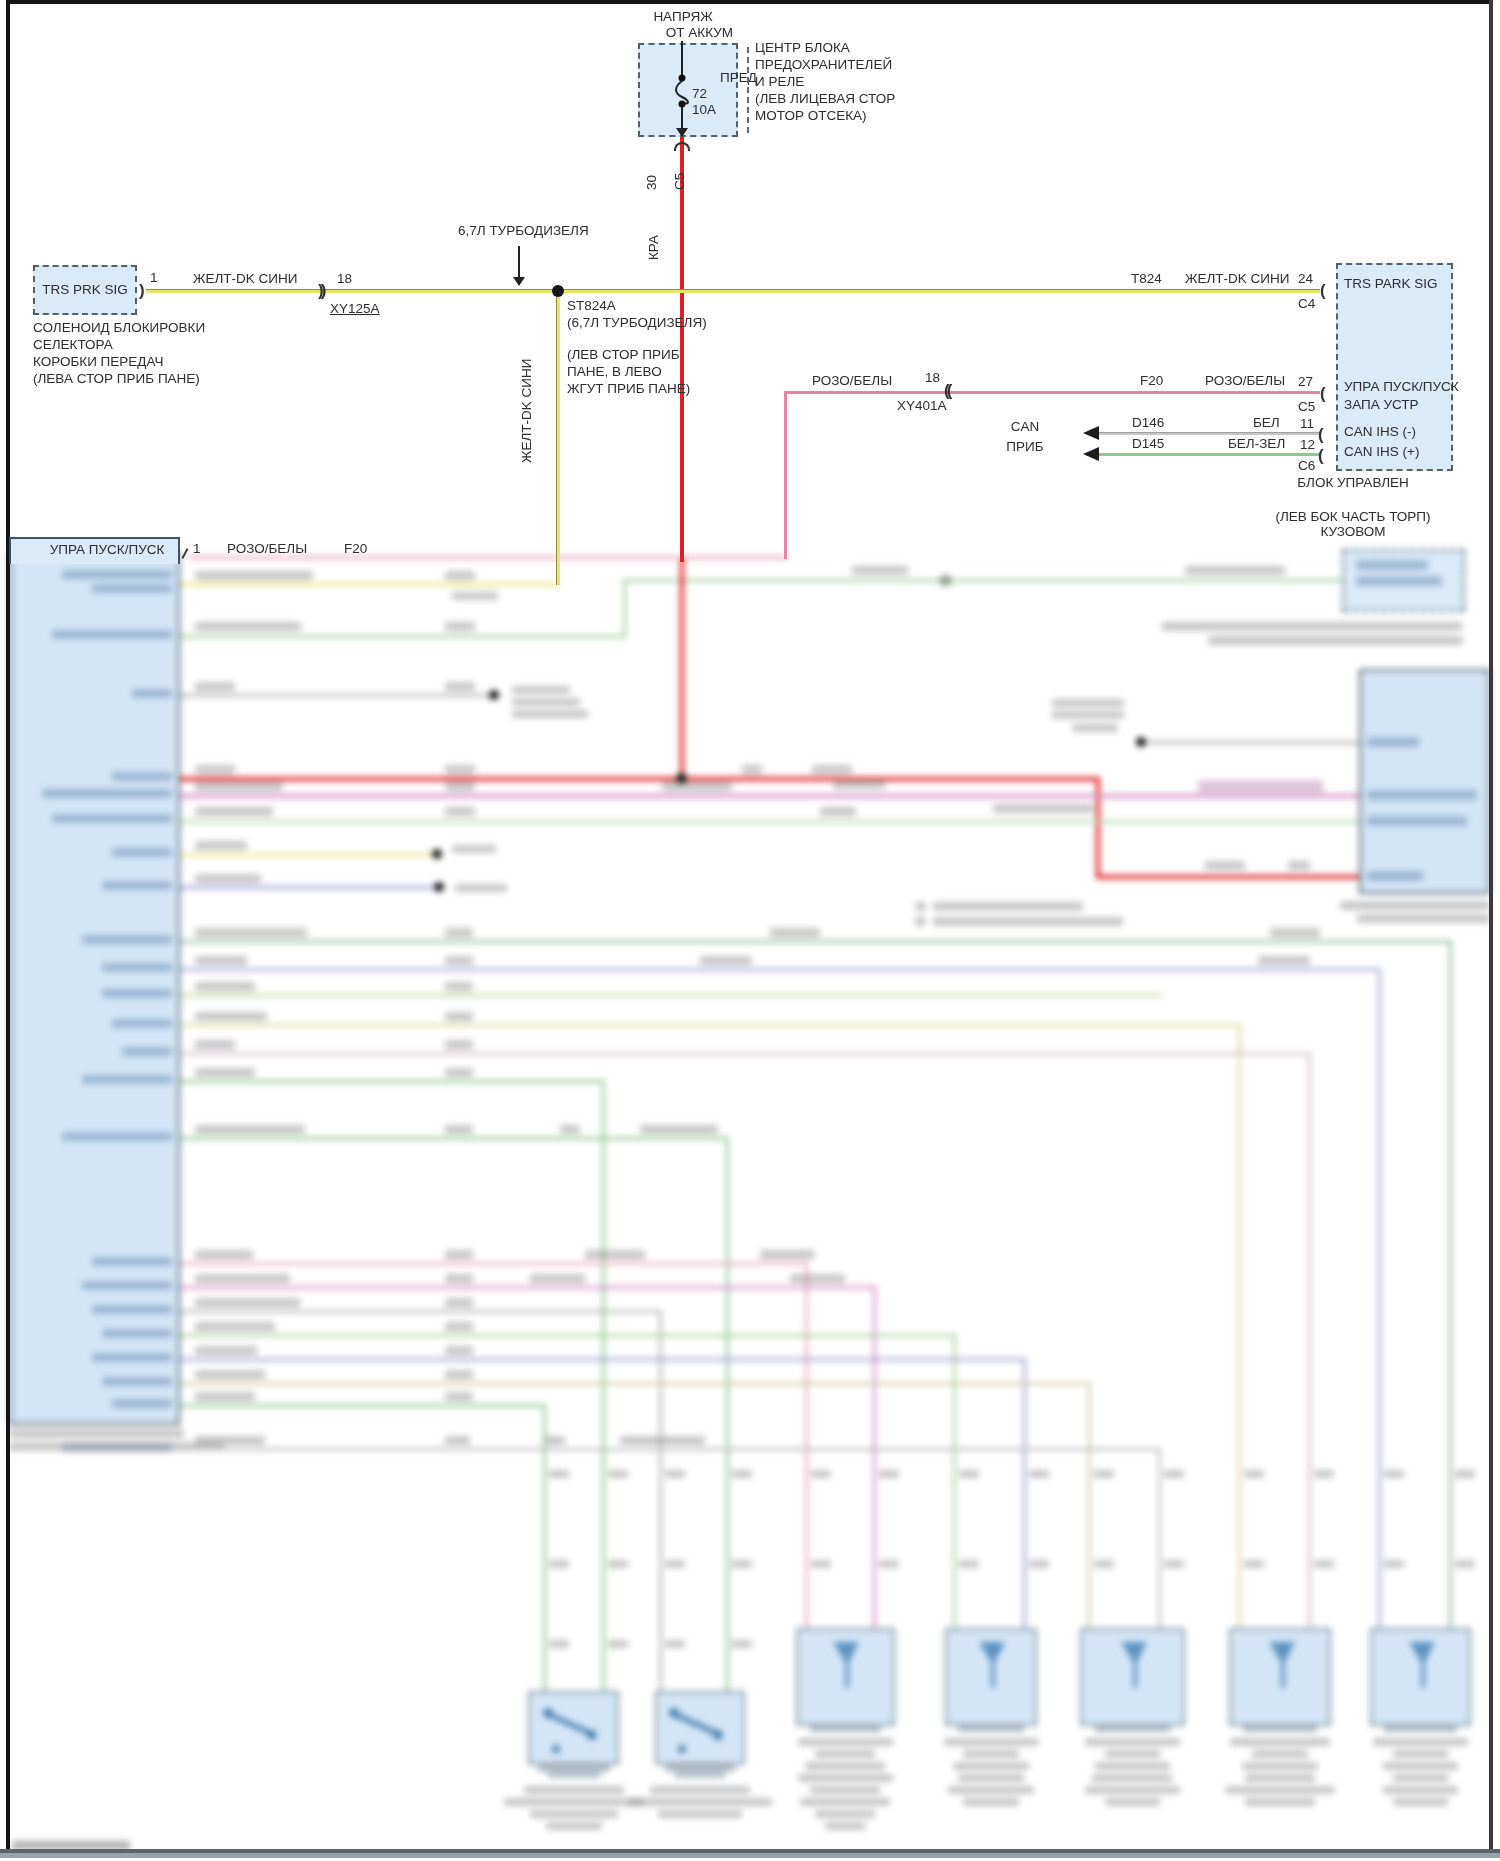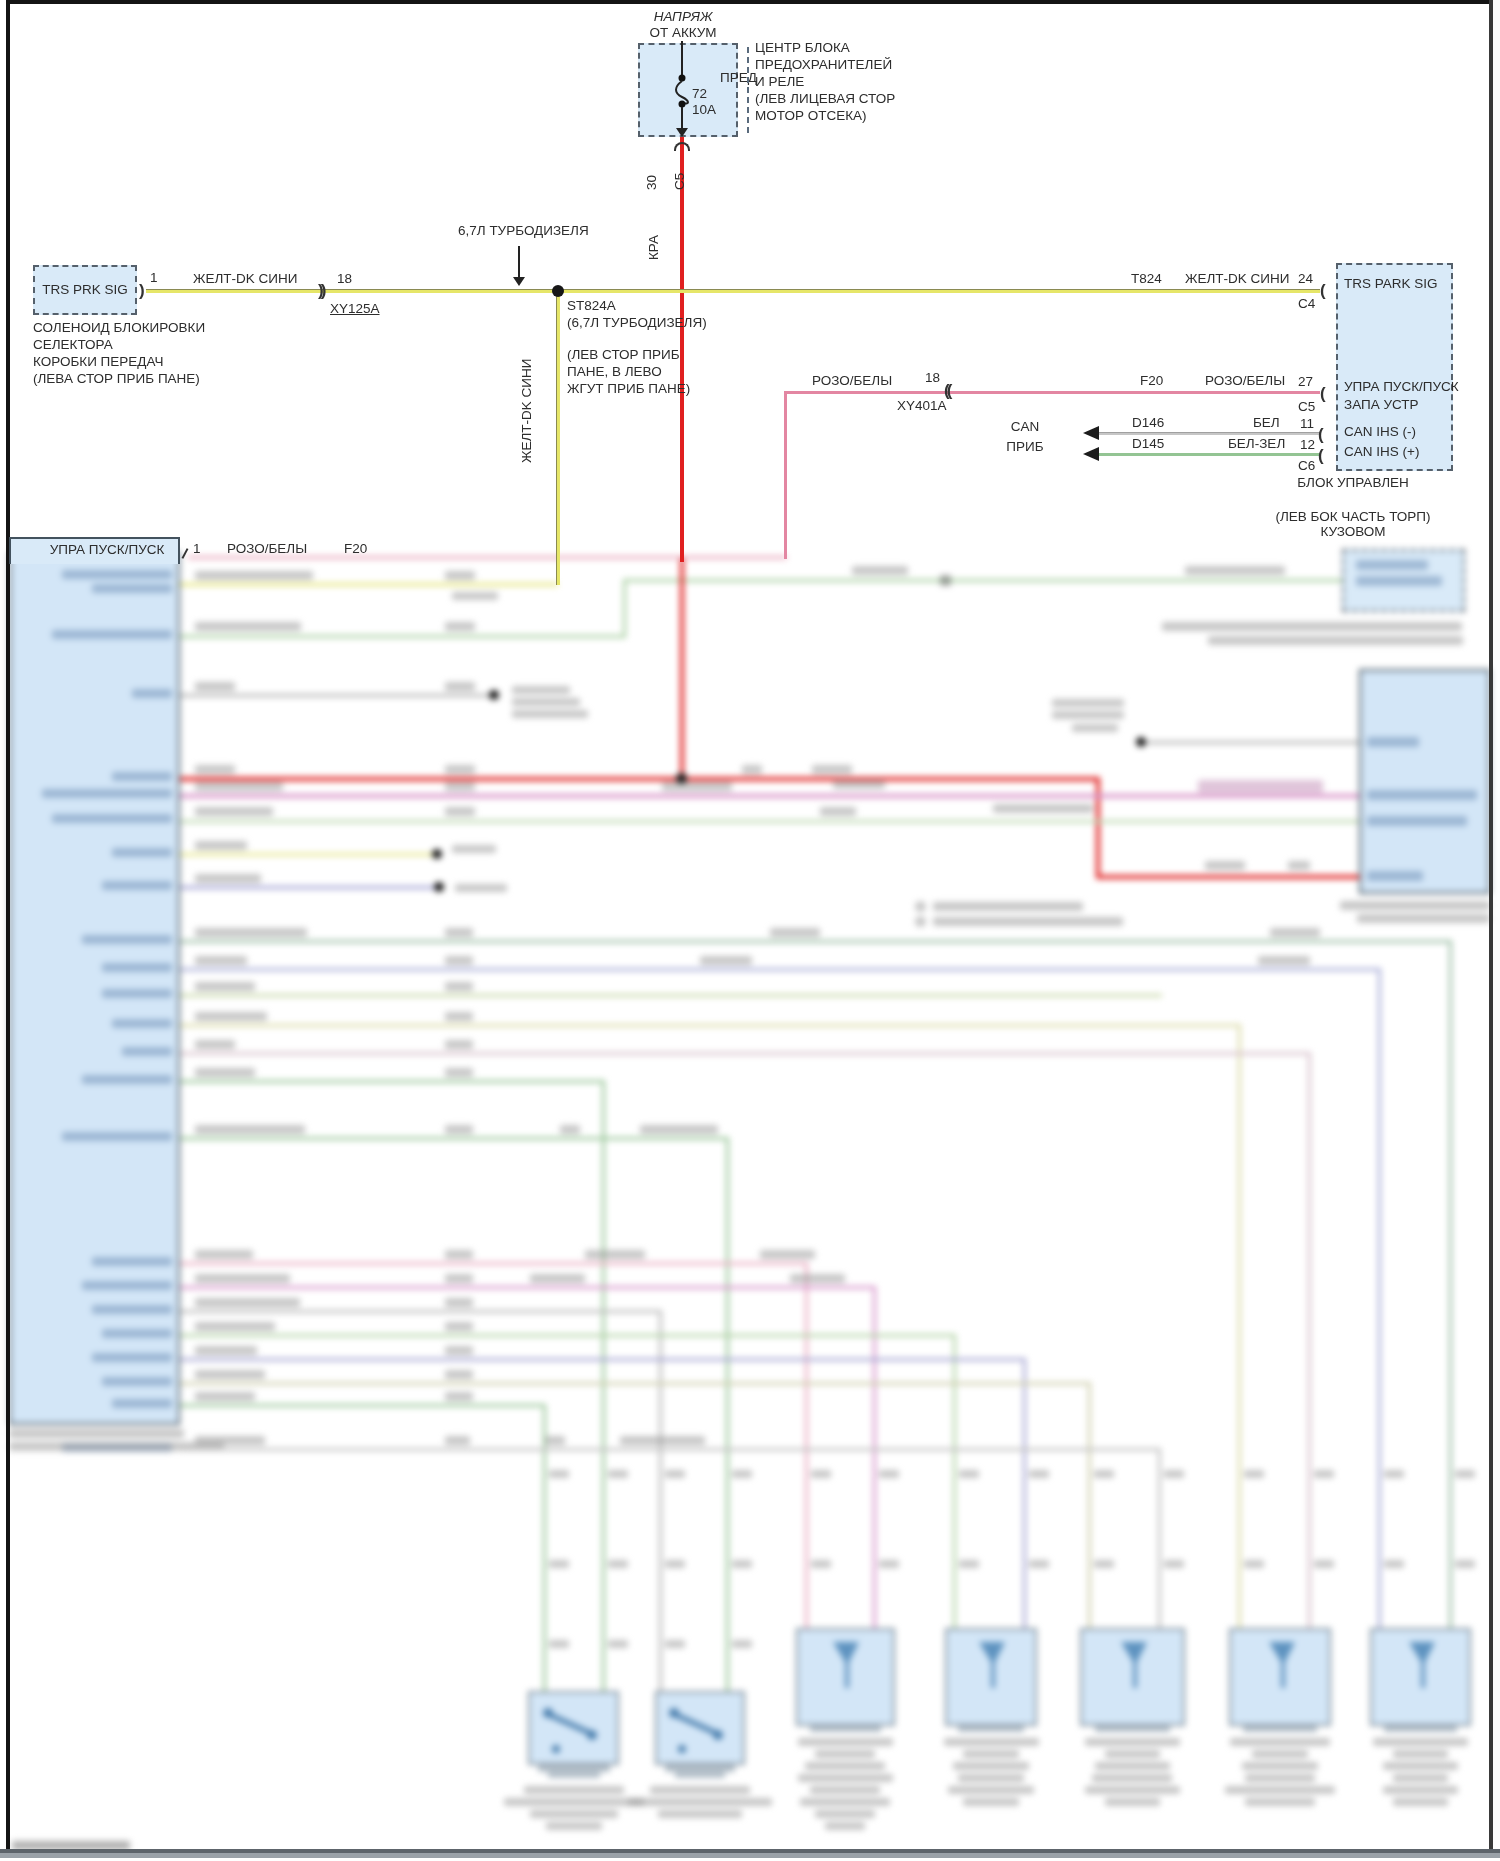--- a/index.html
+++ b/index.html
@@ -361,22 +361,22 @@
   </div>
 
   <div class="sharp">
 
     <div class="abs" style="left:6px;top:0;width:1487px;height:4px;background:#141414;"></div>
     <div class="abs" style="left:6px;top:0;width:4px;height:1855px;background:#141414;"></div>
     <div class="abs" style="left:1489px;top:0;width:4px;height:1855px;background:#3a3a3a;"></div>
     <div class="abs" style="left:0px;top:1849px;width:1500px;height:4px;background:#5d646b;"></div>
     <div class="abs" style="left:0px;top:1853px;width:1500px;height:5px;background:#9aa1a8;"></div>
 
-    <div class="lbl" style="left:633px;top:9px;width:100px;text-align:center;font-style:italic;">НАПРЯЖ</div>
-    <div class="lbl" style="left:633px;top:25px;width:100px;text-align:center;">ОТ АККУМ</div>
+    <div class="lbl" style="left:633px;top:9px;width:100px;text-align:center;">НАПРЯЖ</div>
+    <div class="lbl" style="left:633px;top:25px;width:100px;text-align:right;">ОТ АККУМ</div>
 
     <div class="boxd" style="left:638px;top:43px;width:100px;height:94px;"></div>
     <svg class="abs" style="left:668px;top:41px;" width="30" height="92" viewBox="0 0 30 92">
       <line x1="14" y1="0" x2="14" y2="34" stroke="#222" stroke-width="2"></line>
       <circle cx="14" cy="37" r="3.5" fill="#111"></circle>
       <path d="M14 40 C6 46 6 52 14 56 C22 60 22 64 14 62" stroke="#222" stroke-width="2" fill="none"></path>
       <circle cx="14" cy="63" r="3.5" fill="#111"></circle>
       <line x1="14" y1="66" x2="14" y2="88" stroke="#222" stroke-width="2"></line>
     </svg>
     <div class="arrow-down" style="left:676px;top:128px;"></div>

